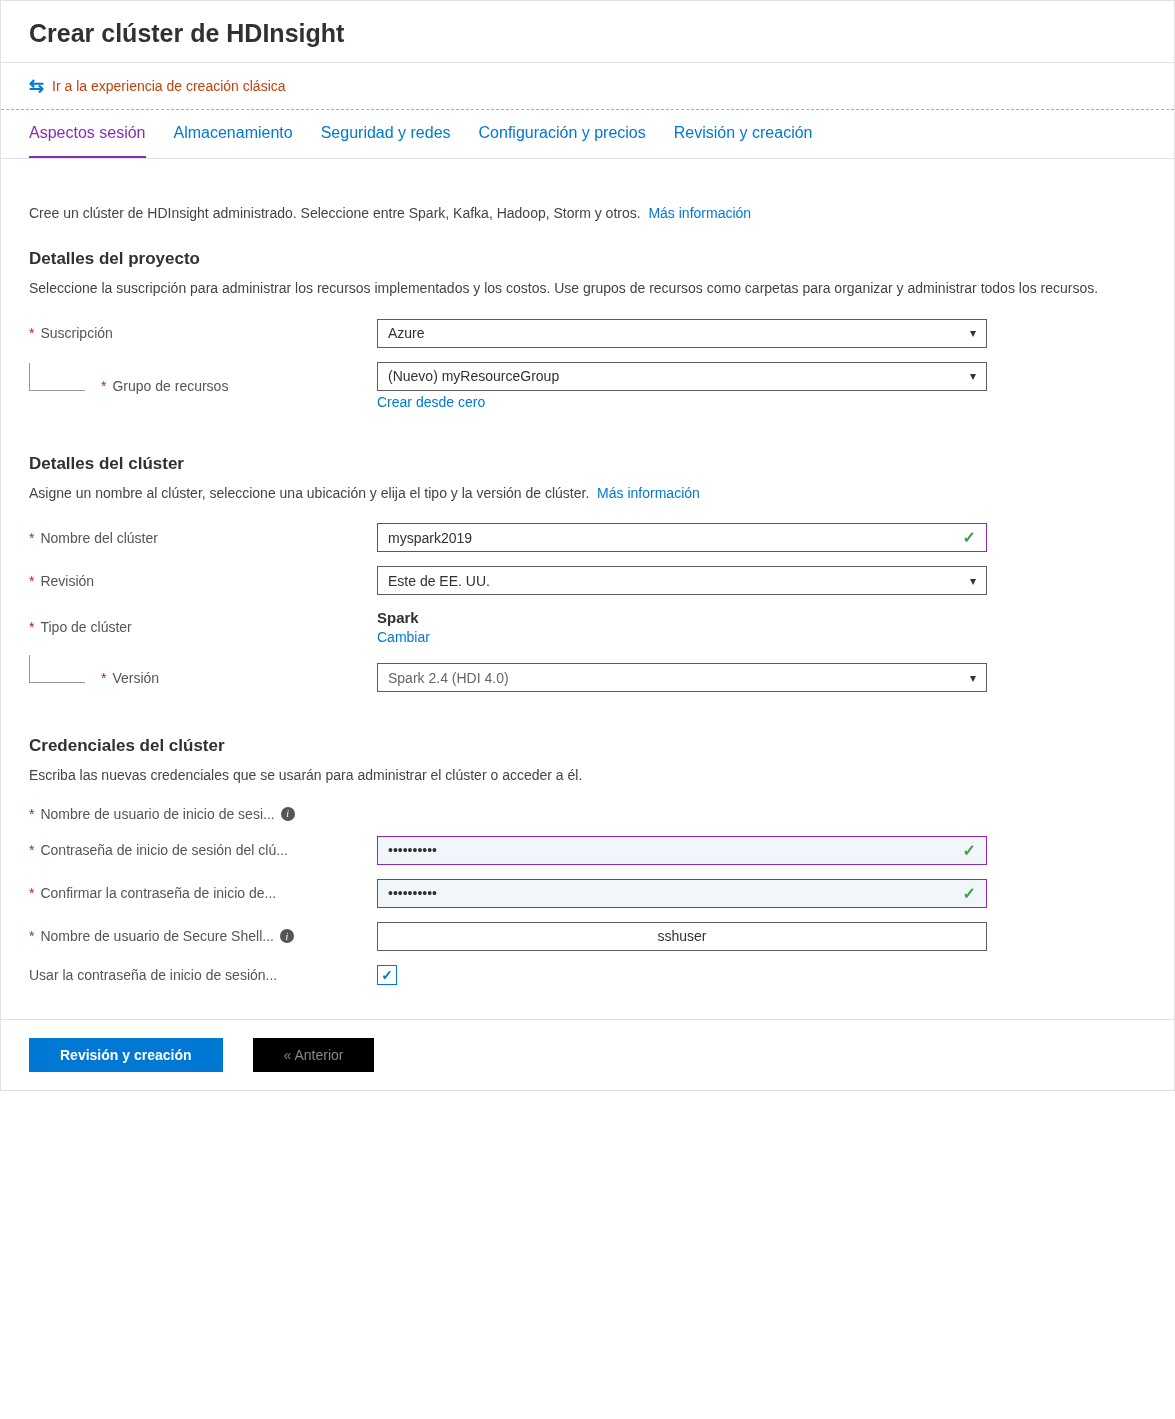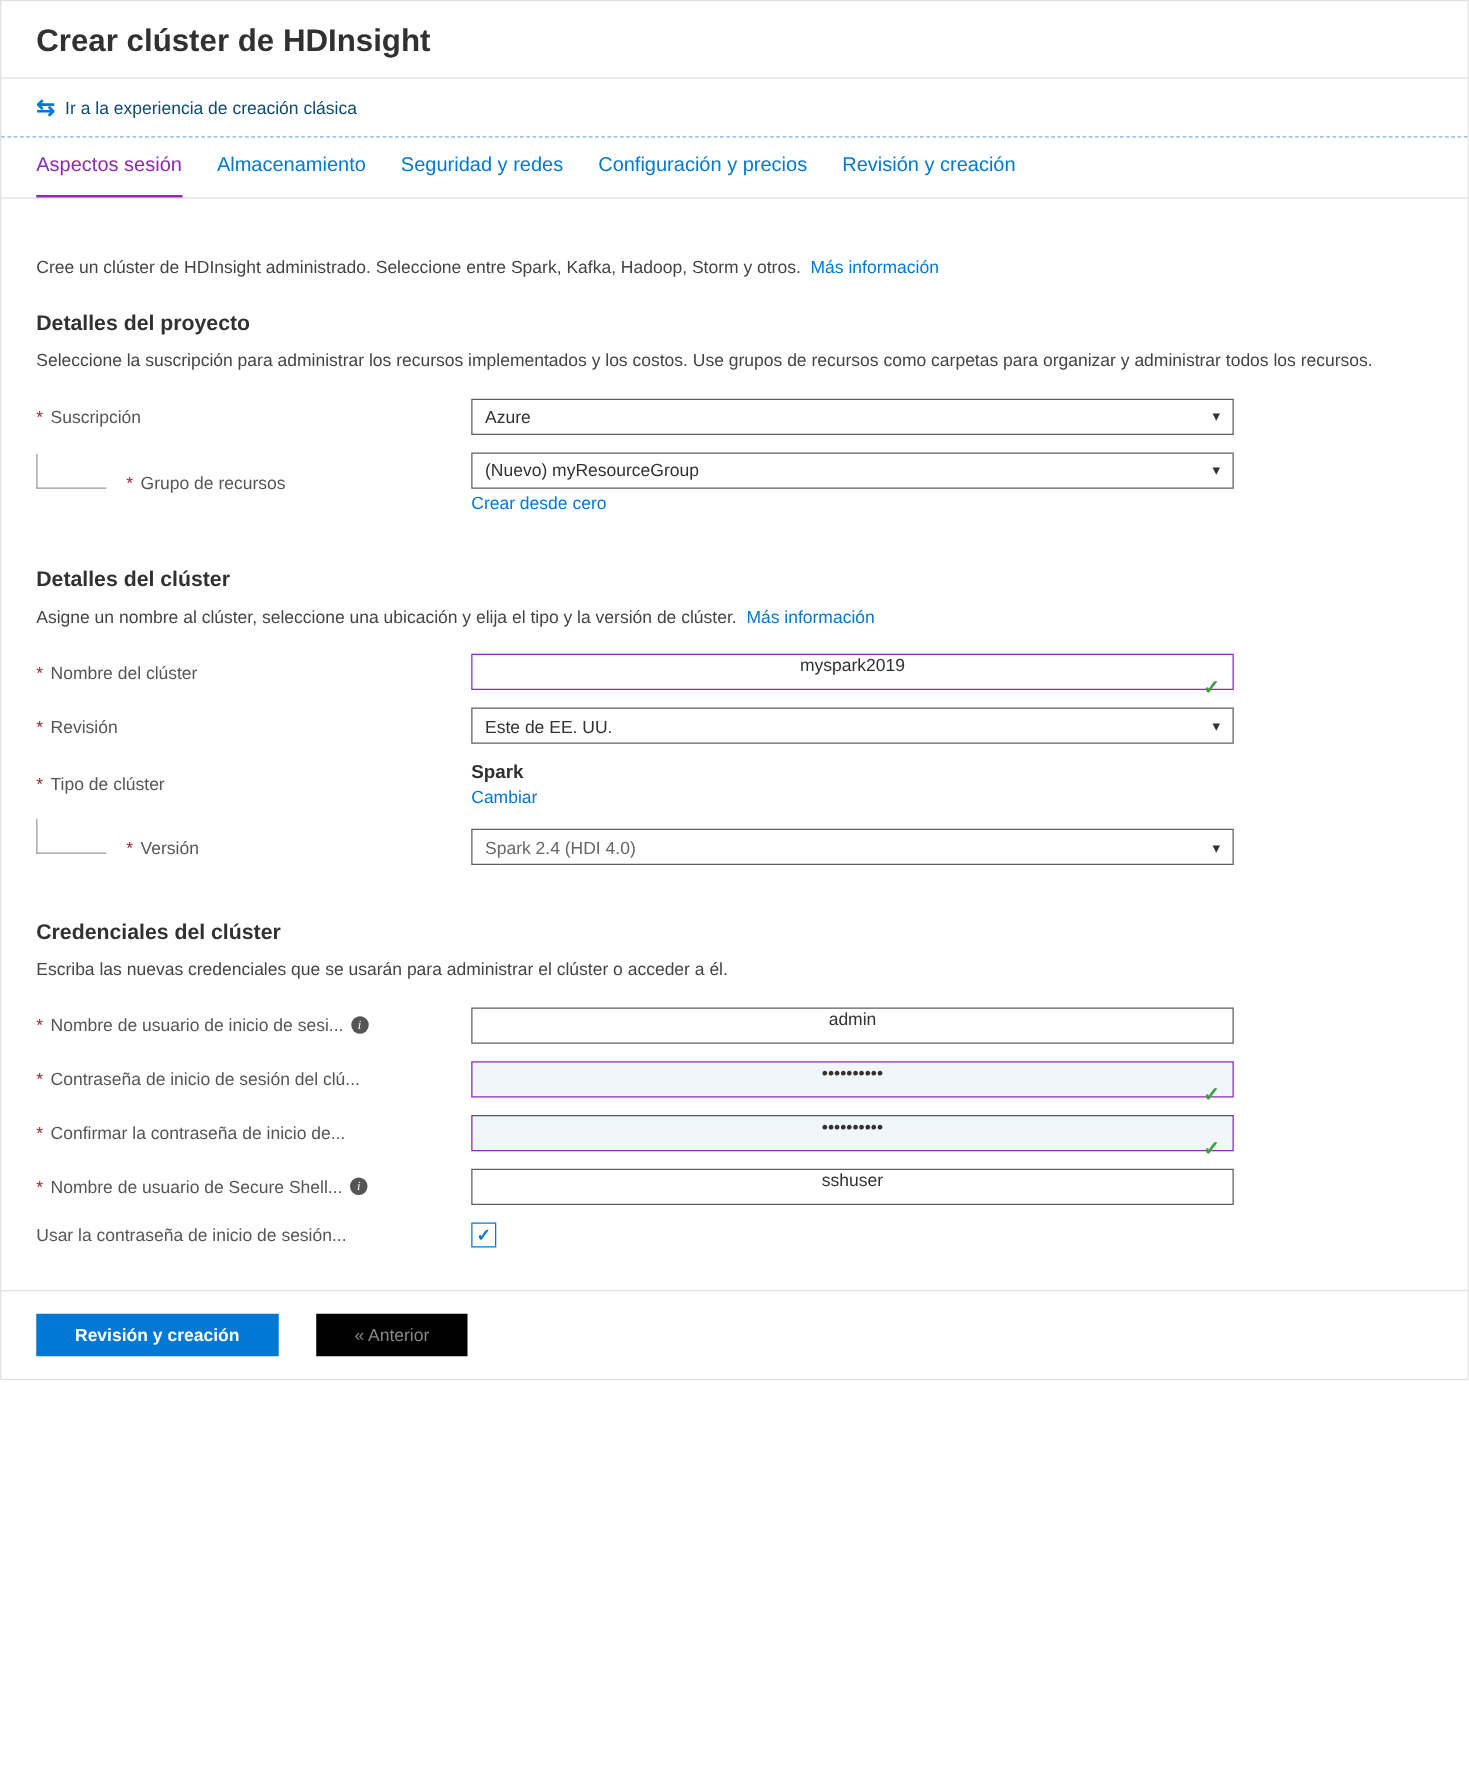--- a/index.html
+++ b/index.html
@@ -26,21 +26,21 @@
       padding: 12px 28px;
       display: flex;
       align-items: center;
       gap: 8px;
     }
     .swap-icon {
       color: #0078d4;
       font-size: 18px;
       font-weight: bold;
     }
-    .classic-link-bar a { color: #0c4a6e; text-decoration: none; text-align: right; }
+    .classic-link-bar a { color: #c2410c; text-decoration: none; text-align: right; }
     .tabs {
       display: flex;
       gap: 28px;
       padding: 0 28px;
       border-bottom: 1px solid #e1e1e1;
     }
     .tab {
       padding: 14px 0;
       font-size: 16px;
       color: #0078d4;
@@ -115,21 +115,21 @@
       height: 29px;
       border: 1px solid #605e5c;
       padding: 0 10px;
       font-size: 14px;
       background: #fff;
       display: flex;
       align-items: center;
       justify-content: space-between;
     }
     .select-box.disabled { color: #666; }
-    .text-input { justify-content: space-between; flex-direction: column; }
+    .text-input { justify-content: center; }
     .text-input.valid { border-color: #8d2ab5; }
     .text-input.pwd { background: #f1f6fb; border-color: #8d2ab5; }
     .check-icon {
       color: #3fa03f;
       font-weight: bold;
       font-size: 16px;
     }
     .input-right { margin-left: auto; }
     .chevron { font-size: 12px; color: #333; }
     .sub-link {
@@ -293,25 +293,20 @@
 
     <div class="section-heading">Credenciales del clúster</div>
     <div class="section-desc">Escriba las nuevas credenciales que se usarán para administrar el clúster o acceder a él.</div>
 
     <div class="form-row">
       <div class="label-col">
         <span class="req">*</span>
         <span class="truncate">Nombre de usuario de inicio de sesi...</span>
         <span class="info-icon">i</span>
       </div>
-      <div class="field-col">
-        <div class="text-input">
-          <span>admin</span>
-        </div>
-      </div>
     </div>
 
     <div class="form-row">
       <div class="label-col">
         <span class="req">*</span>
         <span class="truncate">Contraseña de inicio de sesión del clú...</span>
       </div>
       <div class="field-col">
         <div class="text-input pwd">
           <span>••••••••••</span>

